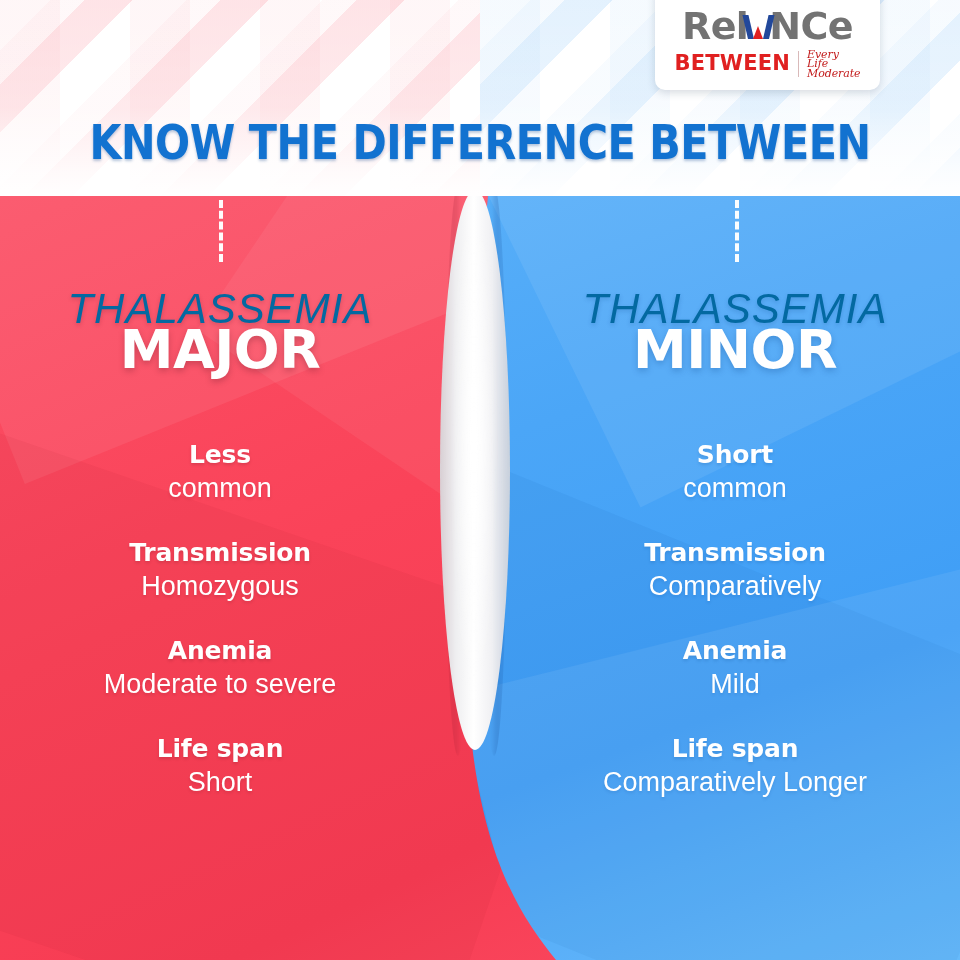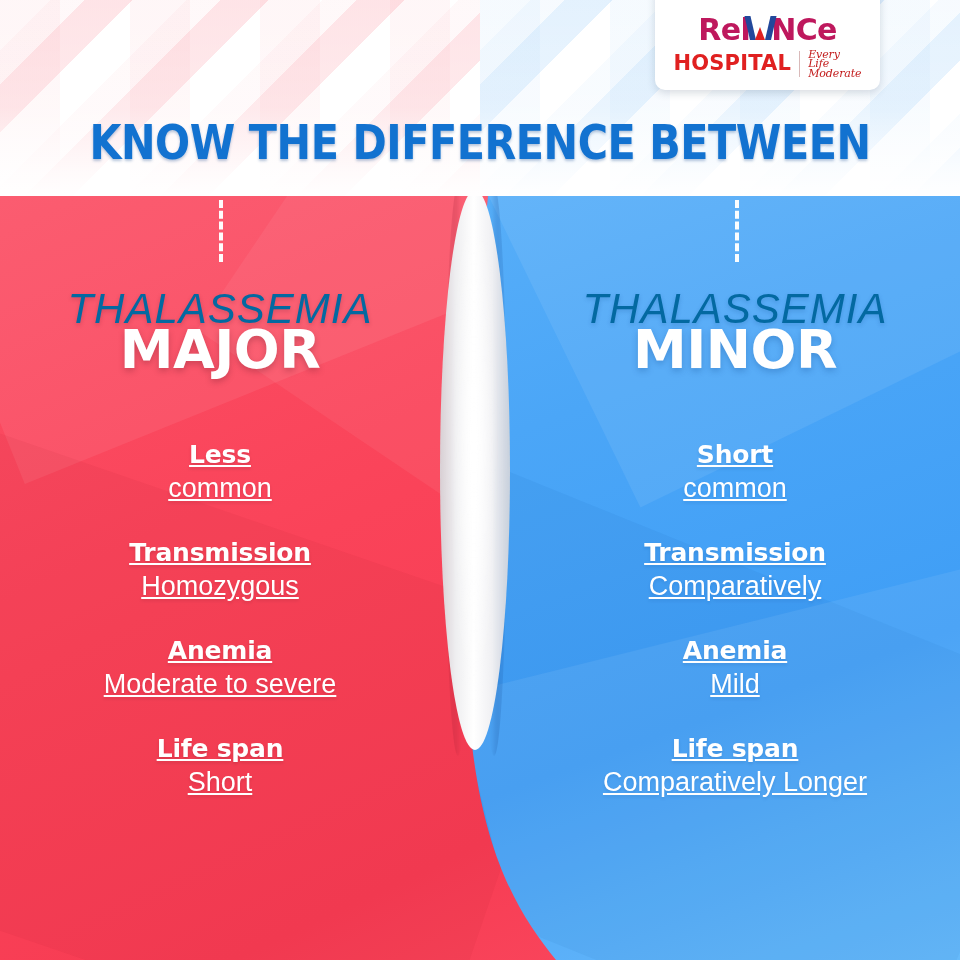--- a/index.html
+++ b/index.html
@@ -102,23 +102,23 @@
     display: flex;
     flex-direction: column;
     align-items: center;
     justify-content: flex-end;
     padding-bottom: 12px;
     box-sizing: border-box;
   }
   .logo-reliance {
     font-family: "DejaVu Sans", sans-serif;
     font-weight: bold;
-    font-size: 30px;
+    font-size: 38px;
     letter-spacing: -0.6px;
-    color: #be185d;
+    color: #737373;
     line-height: 1;
     display: flex;
     align-items: baseline;
     margin-bottom: 5px;
   }
   .logo-reliance .tri {
     display: inline-block;
     position: relative;
     width: 21px;
     height: 24px;
@@ -354,21 +354,21 @@
     color: #ffffff;
     text-shadow: 0 3px 6px rgba(90, 20, 35, 0.28);
   }
   .col-right .head-bold { text-shadow: 0 3px 6px rgba(15, 70, 140, 0.28); }
 
   .rows {
     position: absolute;
     top: 242px;
     width: 430px;
   }
-  .row { margin-bottom: 30px; text-decoration: underline; }
+  .row { margin-bottom: 30px; }
   .row-label {
     font-family: "DejaVu Sans", sans-serif;
     font-weight: bold;
     font-size: 25px;
     line-height: 33px;
     letter-spacing: -0.2px;
     color: #ffffff;
     text-shadow: 0 2px 3px rgba(90, 20, 35, 0.18);
   }
   .col-right .row-label { text-shadow: 0 2px 3px rgba(15, 70, 140, 0.18); }
@@ -398,21 +398,21 @@
     <div class="logo-reliance">
       <span>Rel</span>
       <span class="tri">
         <span class="bar-l"></span>
         <span class="bar-r"></span>
         <span class="tri-red"></span>
       </span>
       <span>NCe</span>
     </div>
     <div class="logo-sub">
-      <span class="logo-hospital">HOSPITAL</span>
+      <span class="logo-hospital">BETWEEN</span>
       <span class="logo-divider"></span>
       <span class="logo-tagline">
         <span>Every</span><br>
         <span>Life</span><br>
         <span>Moderate</span>
       </span>
     </div>
   </div>
 
   <div class="title">KNOW THE DIFFERENCE BETWEEN</div>

